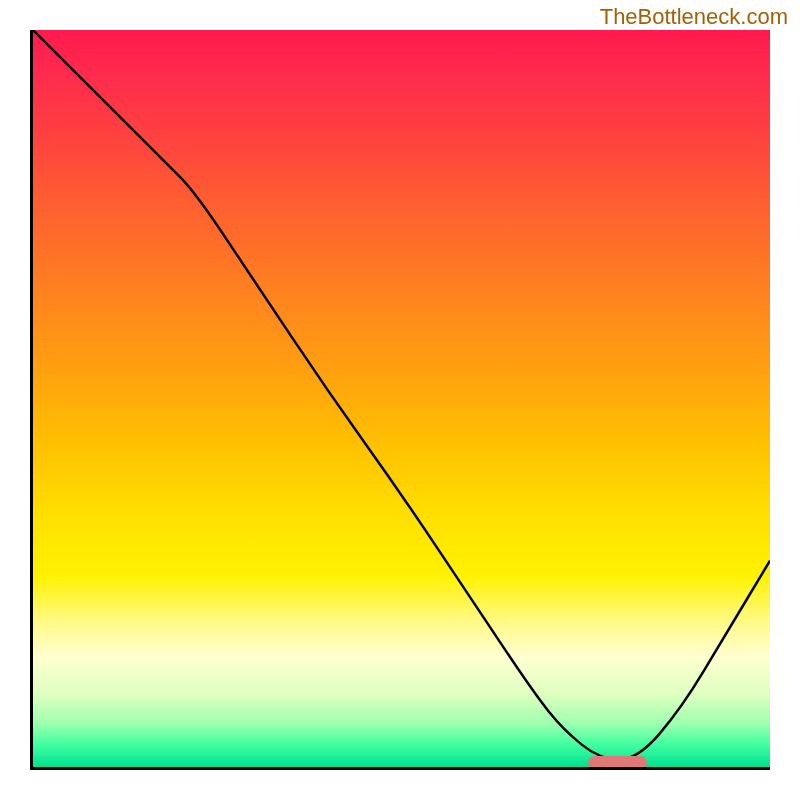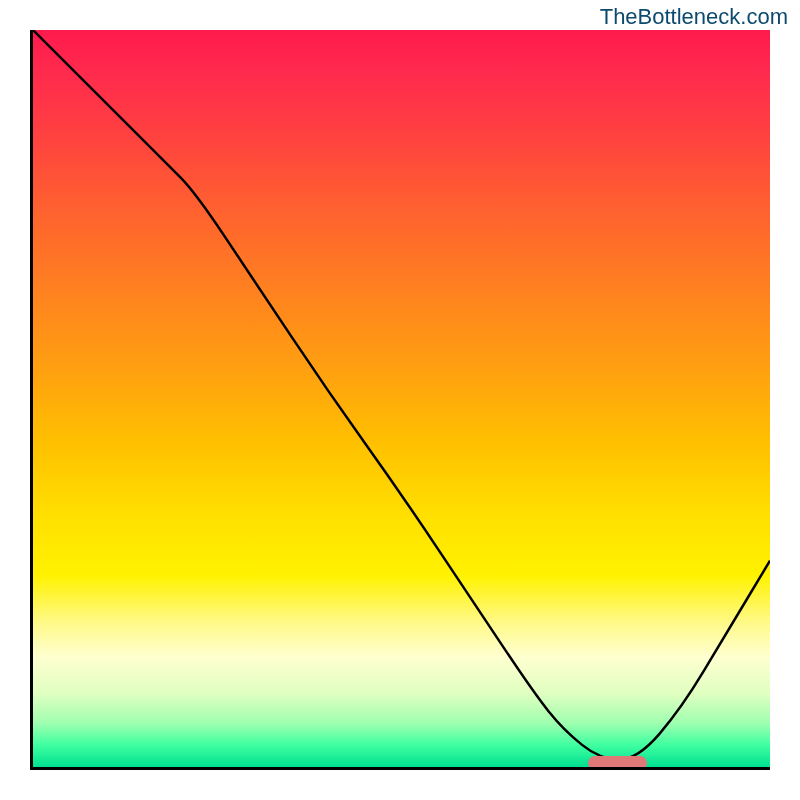--- a/index.html
+++ b/index.html
@@ -1,18 +1,18 @@
 <!DOCTYPE html>
 <html><head>
 <meta charset="utf-8">
 <style>
   * { margin: 0; padding: 0; box-sizing: border-box; }
   body { width: 800px; height: 800px; position: relative; background: #fff; font-family: Arial, sans-serif; }
   .container { width: 800px; height: 800px; position: relative; }
-  .watermark { position: absolute; top: 4px; right: 12px; color: #0c4a6e; font-size: 22px; font-weight: 500; z-index: 10; }
+  .watermark { position: absolute; top: 4px; right: 12px; color: #a16207; font-size: 22px; font-weight: 500; z-index: 10; }
   .plot-area { position: absolute; left: 30px; top: 30px; width: 740px; height: 740px; border-left: 3px solid #000; border-bottom: 3px solid #000; overflow: hidden; }
   .gradient-bg { position: absolute; left: 0; top: 0; width: 100%; height: 100%;
     background: linear-gradient(to bottom,
       #ff1a4d 0%,
       #ff2b4d 6%,
       #ff4040 14%,
       #ff6030 24%,
       #ff8020 35%,
       #ffa010 46%,
       #ffc000 56%,

